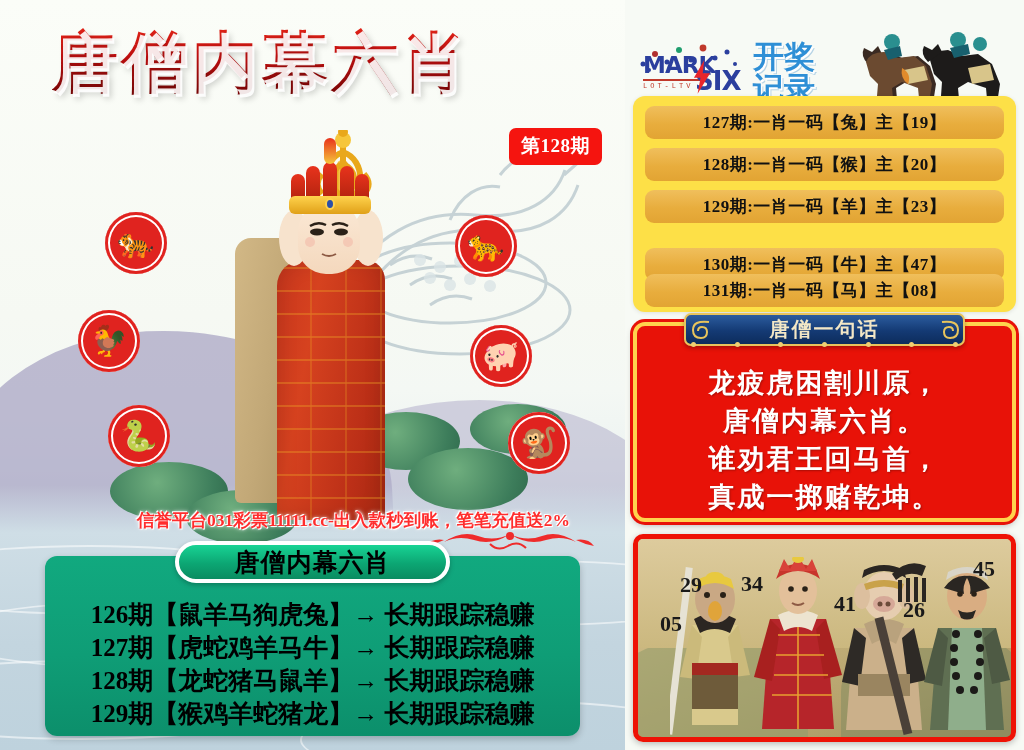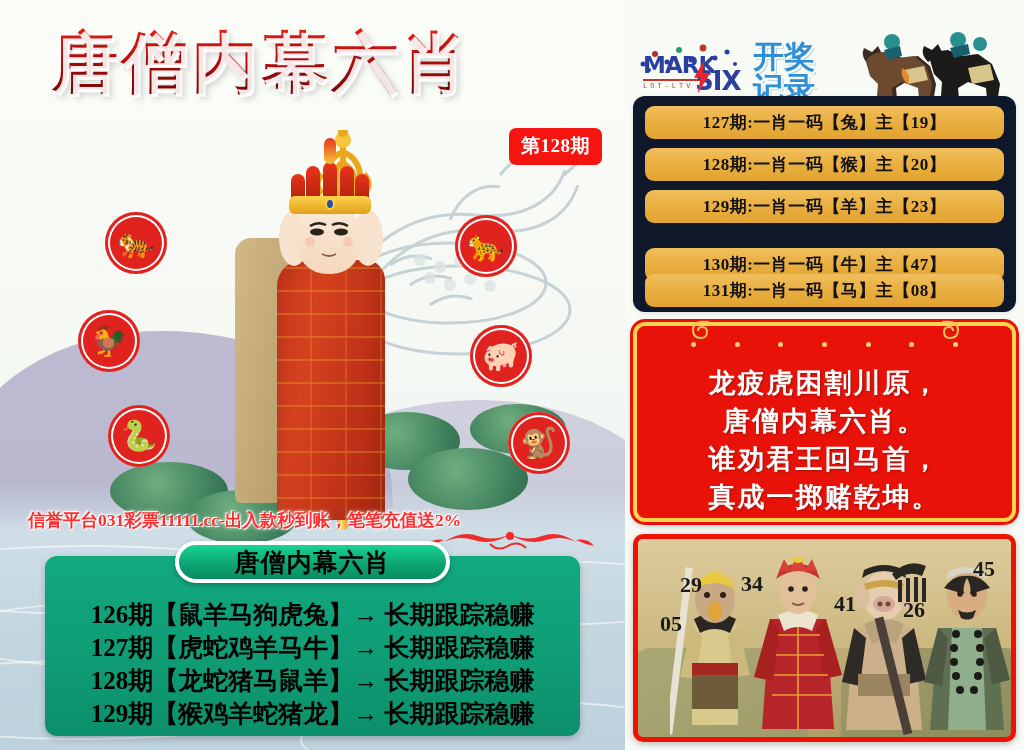--- a/index.html
+++ b/index.html
@@ -71,21 +71,21 @@
      font-family:"DejaVu Sans",sans-serif; font-weight:bold; font-size:66px; letter-spacing:4px;
      color:#b00b0b;
      background:linear-gradient(180deg,#ea2a1a 0%,#c41010 45%,#6e0505 100%);
      -webkit-background-clip:text; background-clip:text; -webkit-text-fill-color:transparent;
      text-shadow:2px 3px 0 rgba(255,255,255,.9), 4px 5px 6px rgba(0,0,0,.18);
      white-space:nowrap; }
   .issue-badge { position:absolute; left:509px; top:128px; background:#f5140f; color:#fff;
      font-family:"Liberation Serif",serif; font-weight:bold; font-size:19px;
      padding:5px 12px 6px; border-radius:7px; letter-spacing:.5px; }
 
-  .promo { position:absolute; left:0; top:508px; width:570px; text-align:left;
+  .promo { position:absolute; left:0; top:508px; width:570px; text-align:right;
      font-family:"Liberation Serif",serif; font-weight:bold; font-size:17.5px; color:#ff2d2d;
      text-shadow:0 0 3px #fff,0 0 5px #fff,1px 1px 0 #fff,-1px -1px 0 #fff; letter-spacing:0px;
      white-space:nowrap;padding-left:28px; }
   .flourish { position:absolute; left:420px; top:530px; width:180px; height:24px; }
 
   
   .green-box { position:absolute; left:45px; top:556px; width:535px; height:180px;
      background:linear-gradient(180deg,#11a97f,#0f9d76 55%,#0c8f6b);
      border-radius:12px; box-shadow:0 3px 7px rgba(0,0,0,.22); }
   .green-pill { position:absolute; left:175px; top:541px; width:275px; height:42px;
@@ -107,21 +107,21 @@
      letter-spacing:-1px; }
   .ms-sub { font-family:Liberation Mono, monospace; font-size:7px; color:#c0392b; letter-spacing:3px; margin-top:1px; }
   .ms-six { position:absolute; left:52px; top:14px; font-family:"DejaVu Sans",sans-serif;
      font-weight:bold; font-size:26px; color:#2b3f9e; letter-spacing:-1px; }
   .kaijiang { position:absolute; left:118px; top:10px; width:82px; height:66px;
      font-family:"DejaVu Sans",sans-serif; font-weight:bold; font-size:31px; color:#2e8fd6;
      line-height:32px; text-shadow:1.5px 1.5px 0 #fff, 2.5px 2.5px 0 rgba(60,140,200,.35); }
   .horses { position:absolute; left:205px; top:2px; width:175px; height:80px; }
 
   .panel { position:absolute; left:8px; top:96px; width:383px; height:216px;
-     background:#0f172a; border-radius:12px; box-shadow:0 1px 4px rgba(0,0,0,.10); }
+     background:#fde047; border-radius:12px; box-shadow:0 1px 4px rgba(0,0,0,.10); }
   .pill { position:absolute; left:12px; width:359px; height:33px;
      background:linear-gradient(180deg,#f0bf5c,#e8ad3d 55%,#e2a433);
      border-radius:9px; display:flex; align-items:center; justify-content:center;
      font-family:"Liberation Serif",serif; font-weight:bold; font-size:17px; color:#111;
      letter-spacing:.5px; white-space:nowrap; }
 
   .red-box { position:absolute; left:8px; top:322px; width:383px; height:200px;
      background:#e81208; border:4px solid #ffd34d; border-radius:12px;
      box-shadow:0 0 0 3px #e81208, 0 3px 7px rgba(0,0,0,.3); }
   .blue-banner { position:absolute; left:59px; top:313px; width:281px; height:33px;
@@ -354,20 +354,21 @@
     </div>
 
     <div class="red-box">
       <div class="poem">
         <div class="p-line">龙疲虎困割川原，</div>
         <div class="p-line">唐僧内幕六肖。</div>
         <div class="p-line">谁劝君王回马首，</div>
         <div class="p-line">真成一掷赌乾坤。</div>
       </div>
     </div>
+    <div class="blue-banner">唐僧一句话</div>
     <div class="banner-dots">
       <span class="bdot"></span>
       <span class="bdot"></span>
       <span class="bdot"></span>
       <span class="bdot"></span>
       <span class="bdot"></span>
       <span class="bdot"></span>
       <span class="bdot"></span>
     </div>
     <svg class="scroll-l" viewBox="0 0 26 26">

